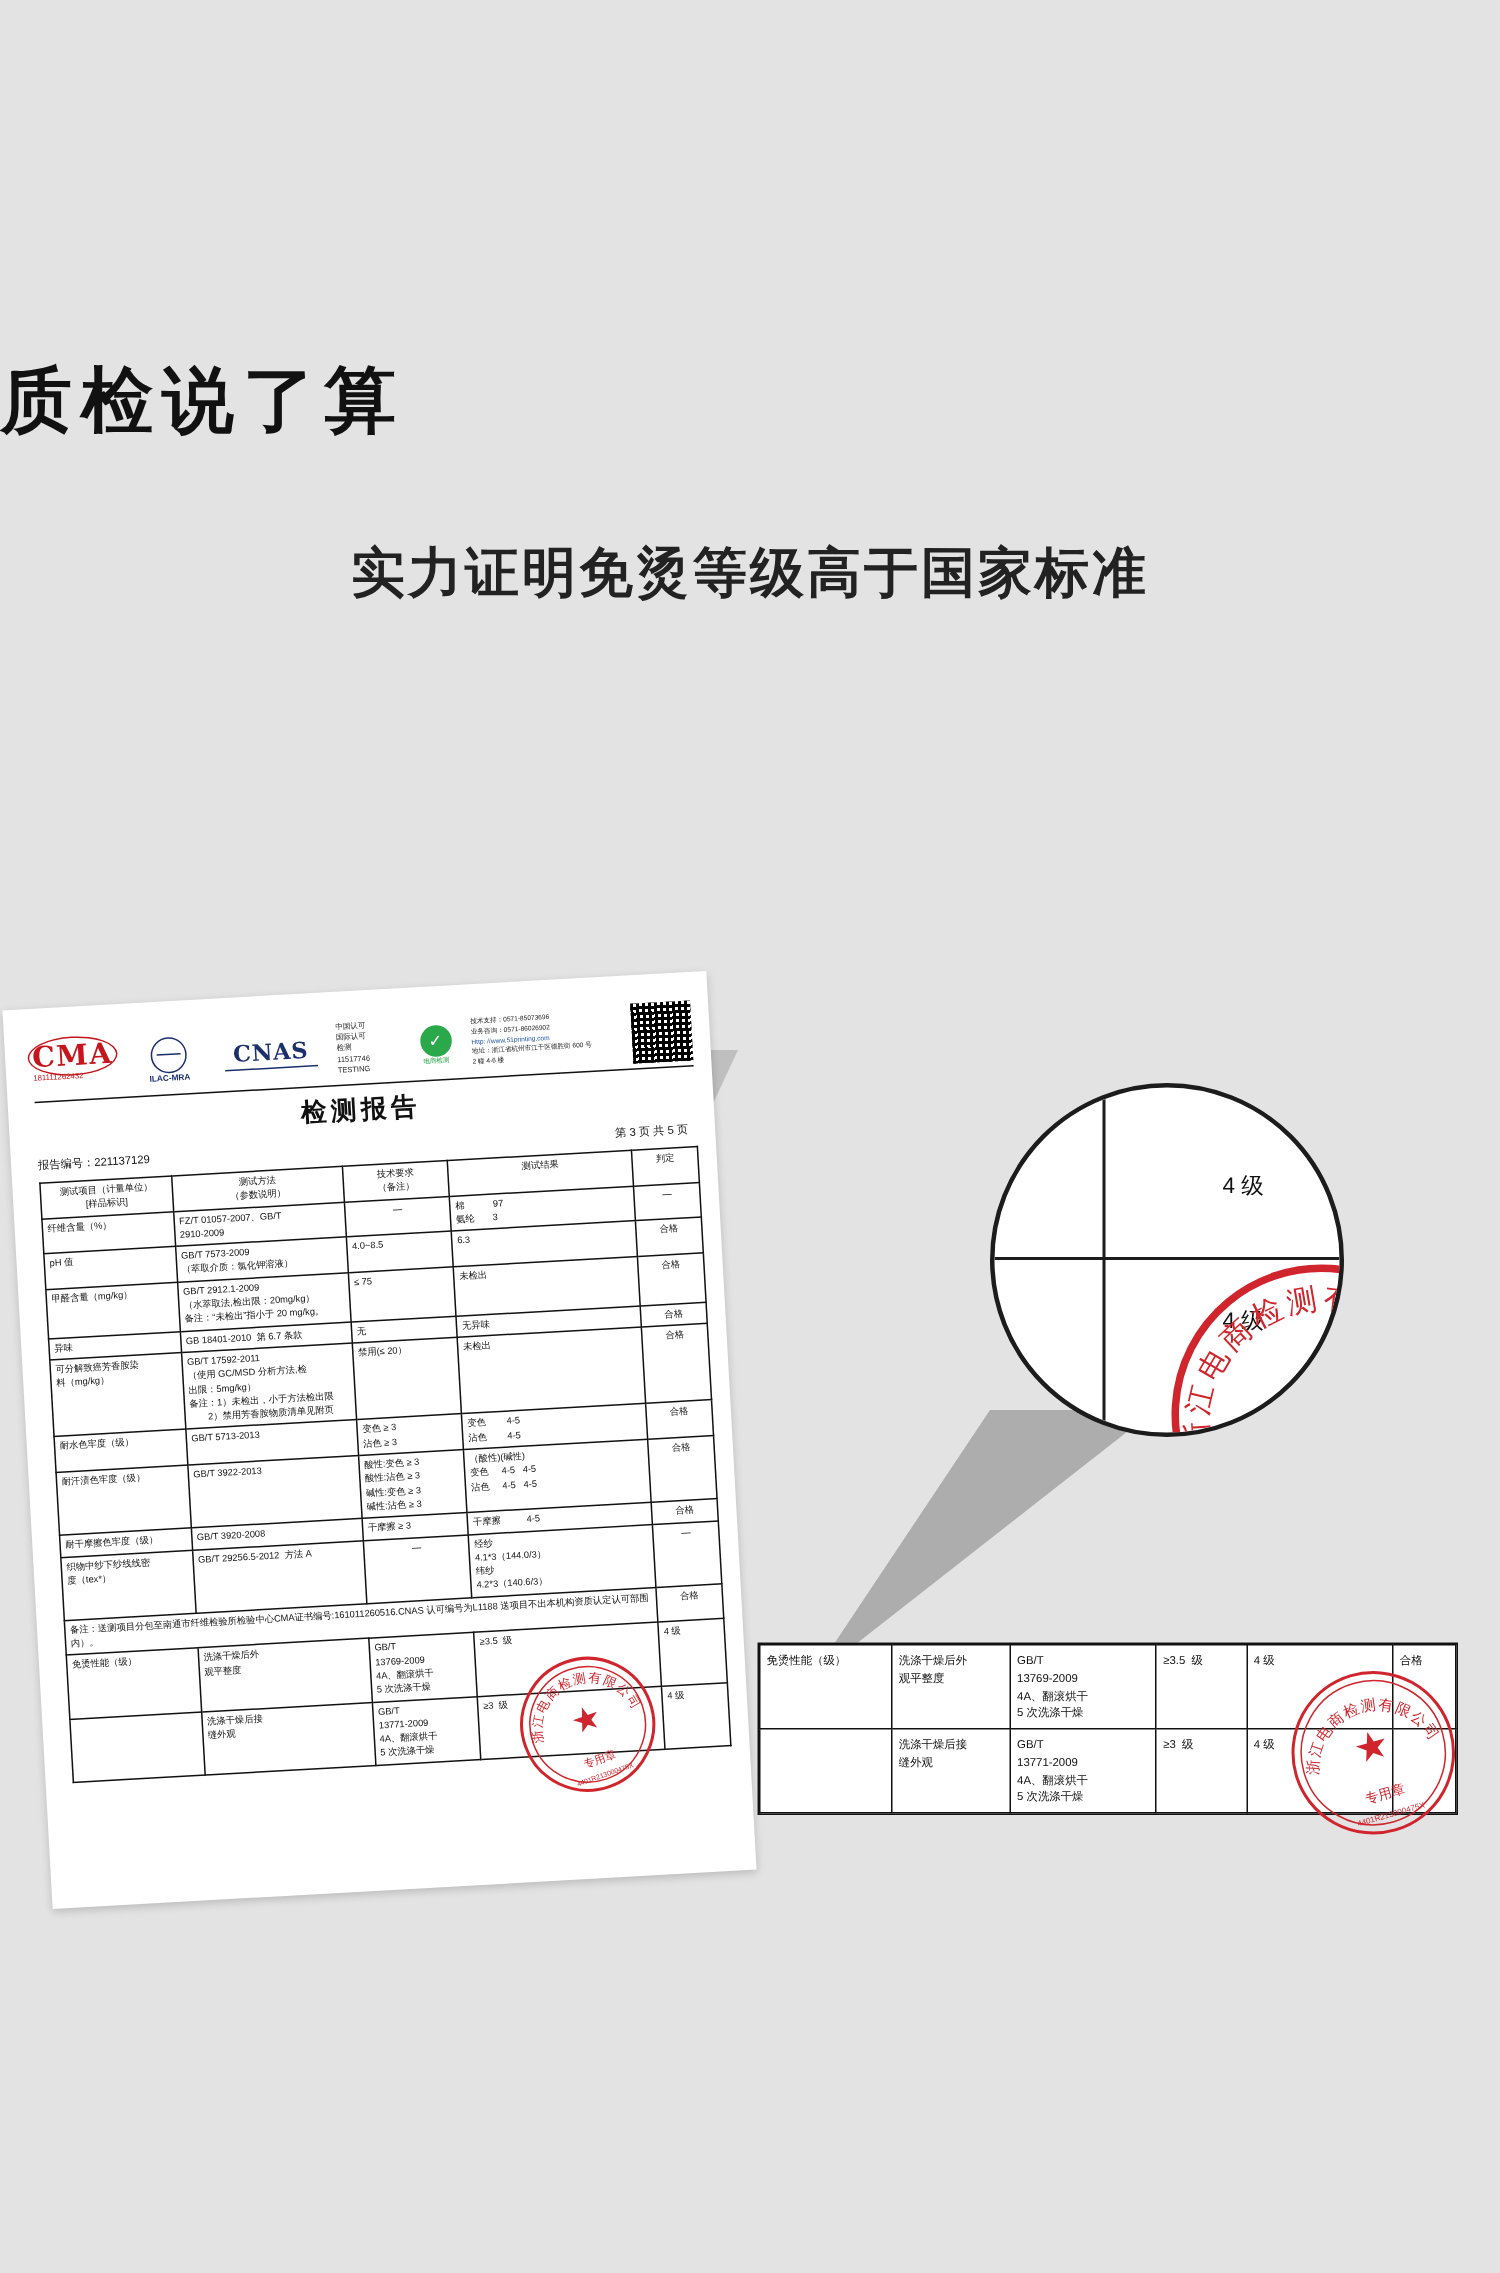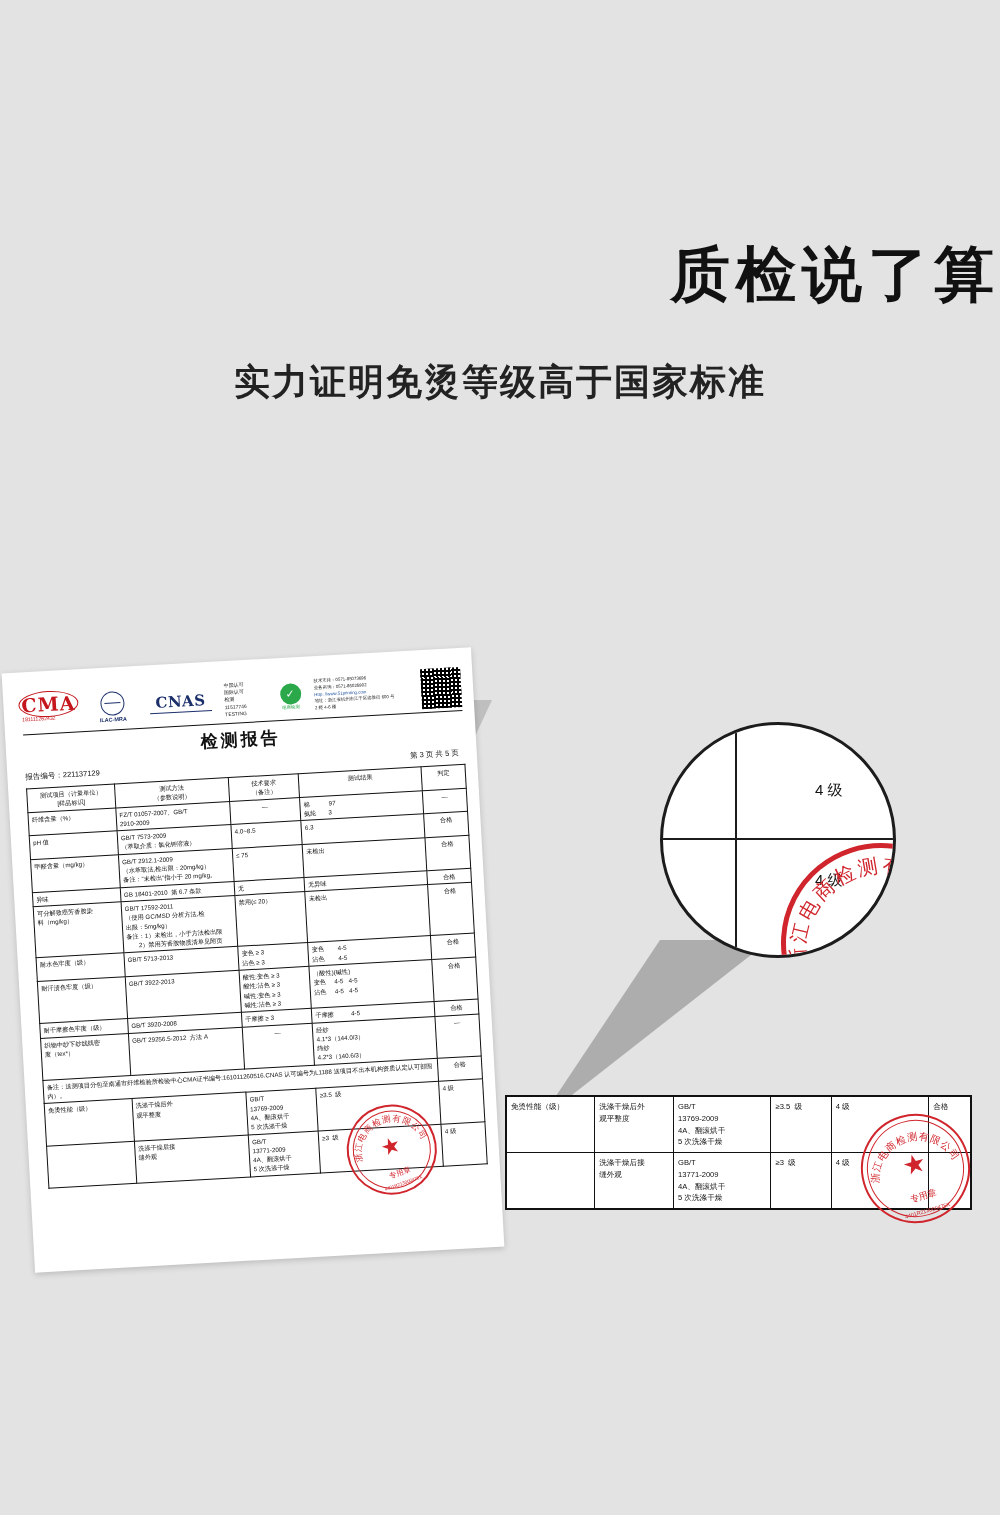--- a/index.html
+++ b/index.html
@@ -4,22 +4,22 @@
 <style>
   html,body{margin:0;padding:0;}
   body{
     width:1000px;height:1515px;
     background:#e3e3e3;
     font-family:"Liberation Sans","DejaVu Sans",sans-serif;
     position:relative;overflow:hidden;
   }
   
   .headline{
-    position:absolute;left:0;top:235px;width:1000px;text-align:right;
-    font-size:60px;font-weight:bold;color:#111;letter-spacing:6px;
+    position:absolute;left:0;top:235px;width:1000px;text-align:left;
+    font-size:48px;font-weight:bold;color:#111;letter-spacing:6px;
     font-family:"DejaVu Sans",sans-serif;
   }
   .subhead{
     position:absolute;left:0;top:358px;width:1000px;text-align:center;
     font-size:36px;font-weight:bold;color:#222;letter-spacing:2px;
     font-family:"DejaVu Sans",sans-serif;
   }
 
   
   .sheet-wrap{position:absolute;left:18px;top:660px;width:520px;height:640px;}

